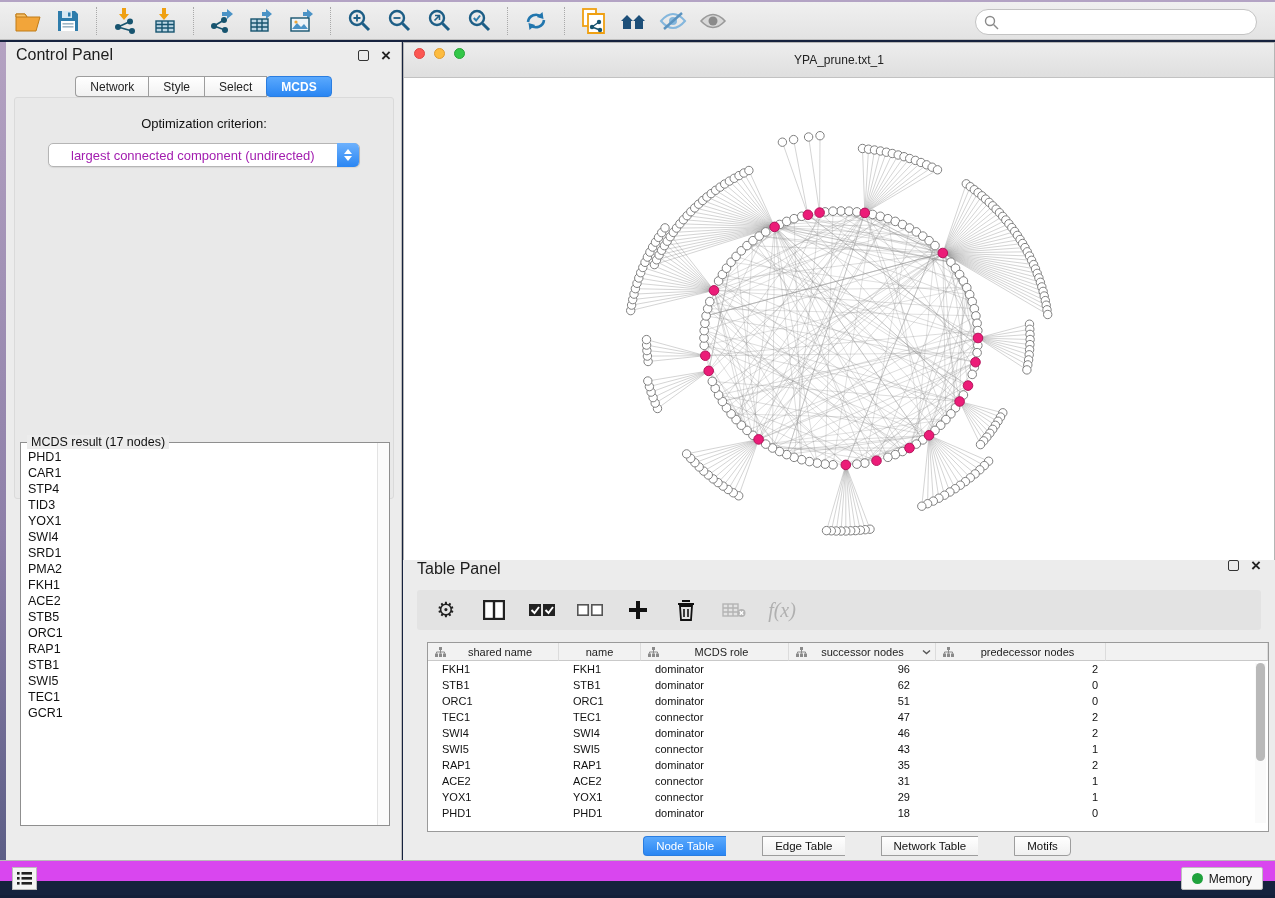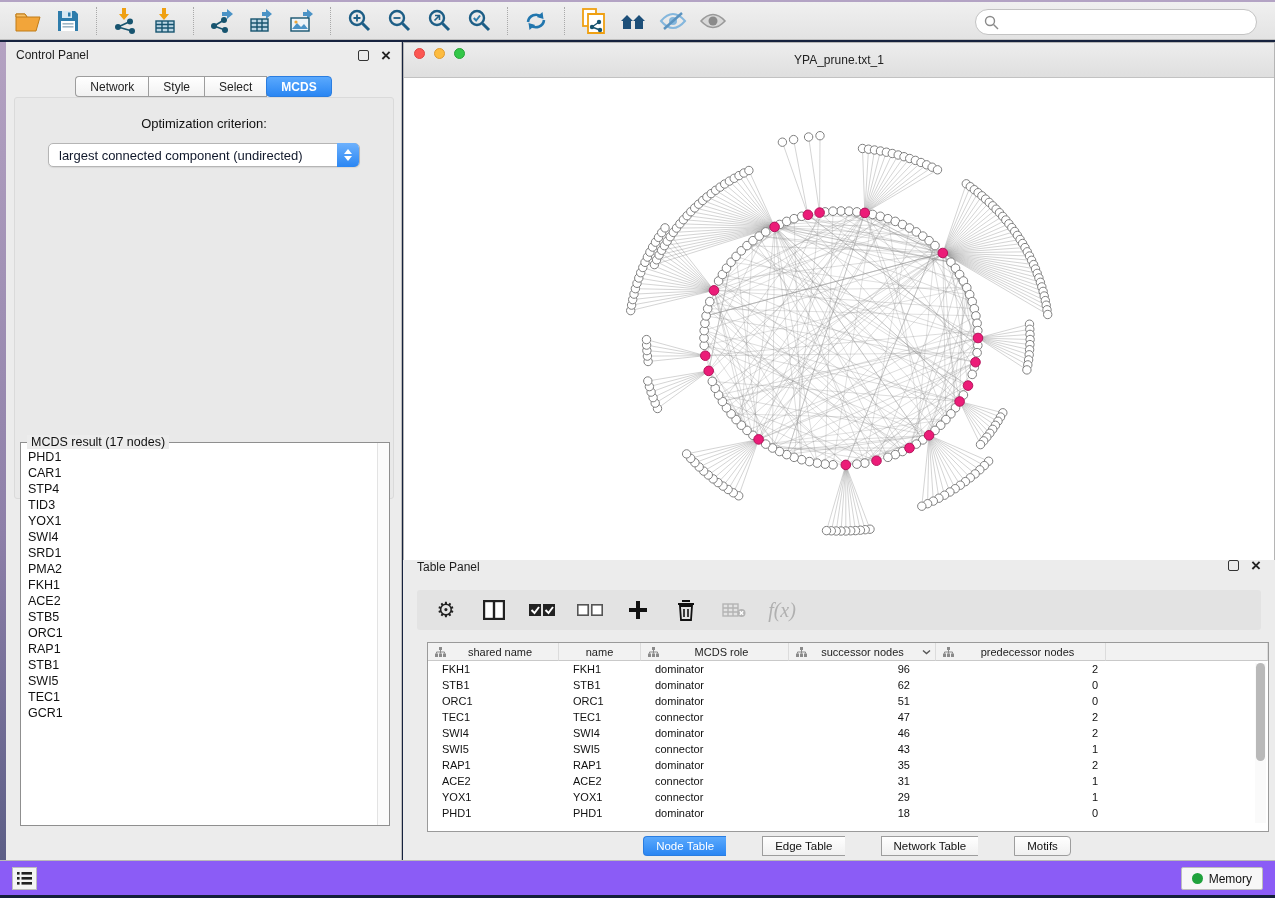--- a/index.html
+++ b/index.html
@@ -20,38 +20,38 @@
 
   
   #left-strip { position:absolute; left:0; top:42px; width:6px; height:820px;
     background:linear-gradient(#b4a2c2,#8d7fa8 60%,#5c5e86); }
   #bottom-strip { position:absolute; left:0; top:895px; width:1275px; height:3px; background:#141f3a; }
 
   
   #control-panel { position:absolute; left:6px; top:42px; width:396px; height:818px;
     background:#ececec; border-right:1px solid #bdbdbd; }
   .panel-head { height:26px; display:flex; align-items:center; padding:0 10px; }
-  .panel-title { font-size:12px; color:#1c1c1c; flex:1; }
+  .panel-title { font-size:16px; color:#1c1c1c; flex:1; }
   .float-btn { width:11px; height:11px; border:1.5px solid #333; border-radius:2px; margin-right:12px; }
   .close-btn { font-size:17px; font-weight:bold; color:#222; line-height:11px; }
 
   #cp-tabs { display:flex; justify-content:center; margin-top:8px; }
   .seg { height:21px; font-size:12px; color:#222; background:linear-gradient(#ffffff,#f1f1f1);
     border:1px solid #9d9d9d; border-right:none; display:flex; align-items:center; justify-content:center; padding:0 14px; }
   .seg:first-child { border-radius:4px 0 0 4px; }
   .seg.last-plain { border-right:1px solid #9d9d9d; }
   .seg.active { background:linear-gradient(#5aa9fd,#2a86f3); color:#fff; border:1px solid #2a7de0;
     border-radius:4px; margin-left:-1px; font-weight:bold; }
 
   #cp-inner { position:absolute; left:8px; top:55px; width:380px; height:402px;
     background:#e9e9e9; border:1px solid #dadada; border-radius:3px; }
   #opt-label { text-align:center; margin-top:18px; font-size:13px; color:#111; }
   #opt-select { position:relative; margin:12px auto 0; width:312px; height:24px; background:#fff;
-    border:1px solid #b5b5b5; border-radius:5px; font-size:13px; color:#0f172a;
-    display:flex; align-items:center; padding-left:10px;
+    border:1px solid #b5b5b5; border-radius:5px; font-size:13px; color:#a21caf;
+    display:flex; align-items:center; padding-left:22px;
     box-shadow:0 1px 1px rgba(0,0,0,.08); }
   #opt-stepper { position:absolute; right:0; top:-1px; width:22px; height:24px;
     background:linear-gradient(#6db1fd,#2a86f3); border-radius:0 5px 5px 0;
     display:flex; flex-direction:column; align-items:center; justify-content:center; gap:2px; }
   .tri-up { width:0; height:0; border-left:4px solid transparent; border-right:4px solid transparent; border-bottom:5px solid #fff; }
   .tri-dn { width:0; height:0; border-left:4px solid transparent; border-right:4px solid transparent; border-top:5px solid #fff; }
   #cp-buttons { display:flex; justify-content:center; gap:14px; margin-top:14px; }
   .pbtn { height:23px; background:linear-gradient(#ffffff,#f0f0f0); border:1px solid #ababab;
     border-radius:5px; font-size:13px; color:#111; padding:0 16px;
     font-family:"Liberation Sans","DejaVu Sans",sans-serif; }
@@ -102,22 +102,22 @@
   #tbody-scroll { position:absolute; right:2px; top:20px; width:11px; height:160px; background:#fafafa; }
   #tbody-thumb { position:absolute; left:1px; top:0; width:9px; height:98px; background:#b9b9b9; border-radius:5px; }
 
   #tp-tabs { position:absolute; left:0; right:0; top:276px; display:flex; justify-content:center; }
   .tp-seg { height:20px; font-size:11.5px; color:#111; background:linear-gradient(#ffffff,#f0f0f0);
     border:1px solid #9d9d9d; border-right:none; display:flex; align-items:center; padding:0 12px;margin-left:36px; }
   .tp-seg:last-child { border-right:1px solid #9d9d9d; border-radius:0 4px 4px 0; }
   .tp-seg.active { background:linear-gradient(#5aa9fd,#2a86f3); color:#fff; border-color:#2a7de0; border-radius:4px 0 0 4px; }
 
   
-  #status-bar { position:absolute; left:0; top:860px; width:1275px; height:35px;
-    background:#8b5cf6; border-top:1px solid #b9b9b9; }
+  #status-bar { position:absolute; left:0; top:860px; width:1275px; height:21px;
+    background:#d946ef; border-top:1px solid #b9b9b9; }
   #list-btn { position:absolute; left:12px; top:6px; width:25px; height:23px; background:#f4f4f4;
     border:1px solid #bdbdbd; display:flex; align-items:center; justify-content:center; }
   #memory-btn { position:absolute; right:12px; top:6px; height:23px; background:#f7f7f7;
     border:1px solid #bdbdbd; border-radius:2px; display:flex; align-items:center; gap:6px;
     padding:0 10px; font-size:12px; color:#111; }
   #memory-dot { width:11px; height:11px; border-radius:50%; }
 </style>
 </head>
 <body>
 

